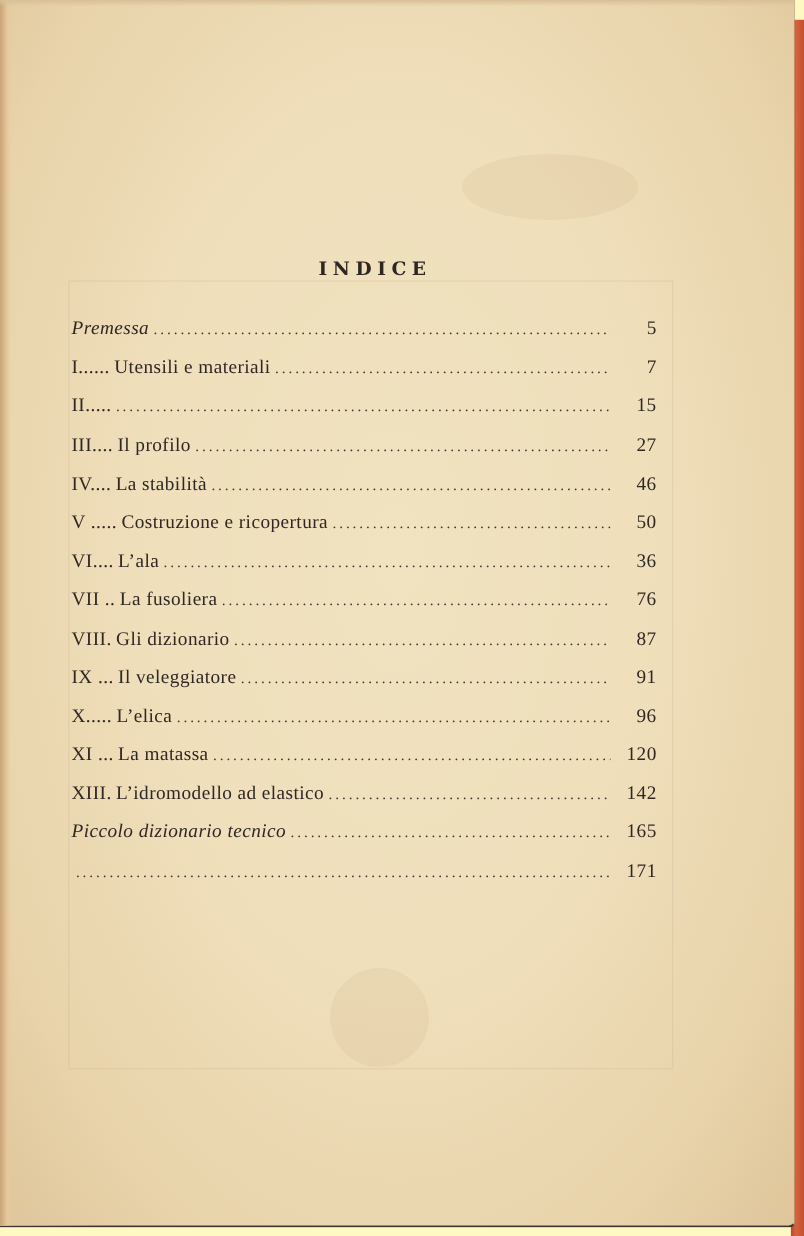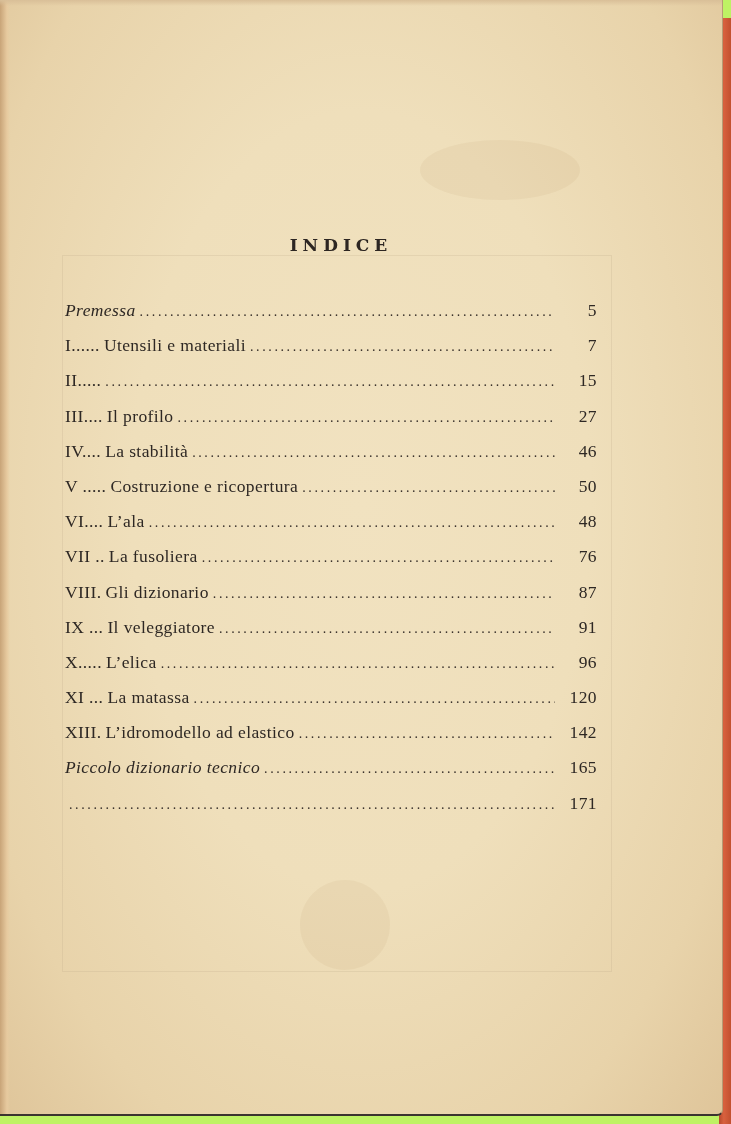--- a/index.html
+++ b/index.html
@@ -7,21 +7,21 @@
       padding: 0;
       width: 731px;
       height: 1124px;
       overflow: hidden;
       background: #2a2220;
     }
     .scan {
       position: relative;
       width: 731px;
       height: 1124px;
-      background: #bef264;
+      background: #fef9c3;
     }
     .cover-edge {
       position: absolute;
       right: 0;
       top: 18px;
       width: 12px;
       height: 1106px;
       background: linear-gradient(to right, #b84a2c, #d8613e 40%, #c2502f);
     }
     .page {
@@ -72,21 +72,21 @@
       text-align: center;
       font-family: "DejaVu Serif", serif;
       font-weight: bold;
       font-size: 17px;
       letter-spacing: 5px;
       color: #2d2622;
     }
     .toc {
       position: absolute;
       left: 65px;
-      top: 300px;
+      top: 288px;
       width: 535px;
       list-style: none;
       margin: 0;
       padding: 0;
     }
     .toc-row {
       display: flex;
       align-items: baseline;
       height: 35.2px;
       font-family: "Liberation Serif", serif;
@@ -176,21 +176,21 @@
       <li class="toc-row">
         <span class="num">V .....</span>
         <span class="label">Costruzione e ricopertura</span>
         <span class="leader"></span>
         <span class="page-num">50</span>
       </li>
       <li class="toc-row">
         <span class="num">VI....</span>
         <span class="label">L’ala</span>
         <span class="leader"></span>
-        <span class="page-num">48</span>
+        <span class="page-num">36</span>
       </li>
       <li class="toc-row">
         <span class="num">VII ..</span>
         <span class="label">La fusoliera</span>
         <span class="leader"></span>
         <span class="page-num">76</span>
       </li>
       <li class="toc-row">
         <span class="num">VIII.</span>
         <span class="label">Gli dizionario</span>

